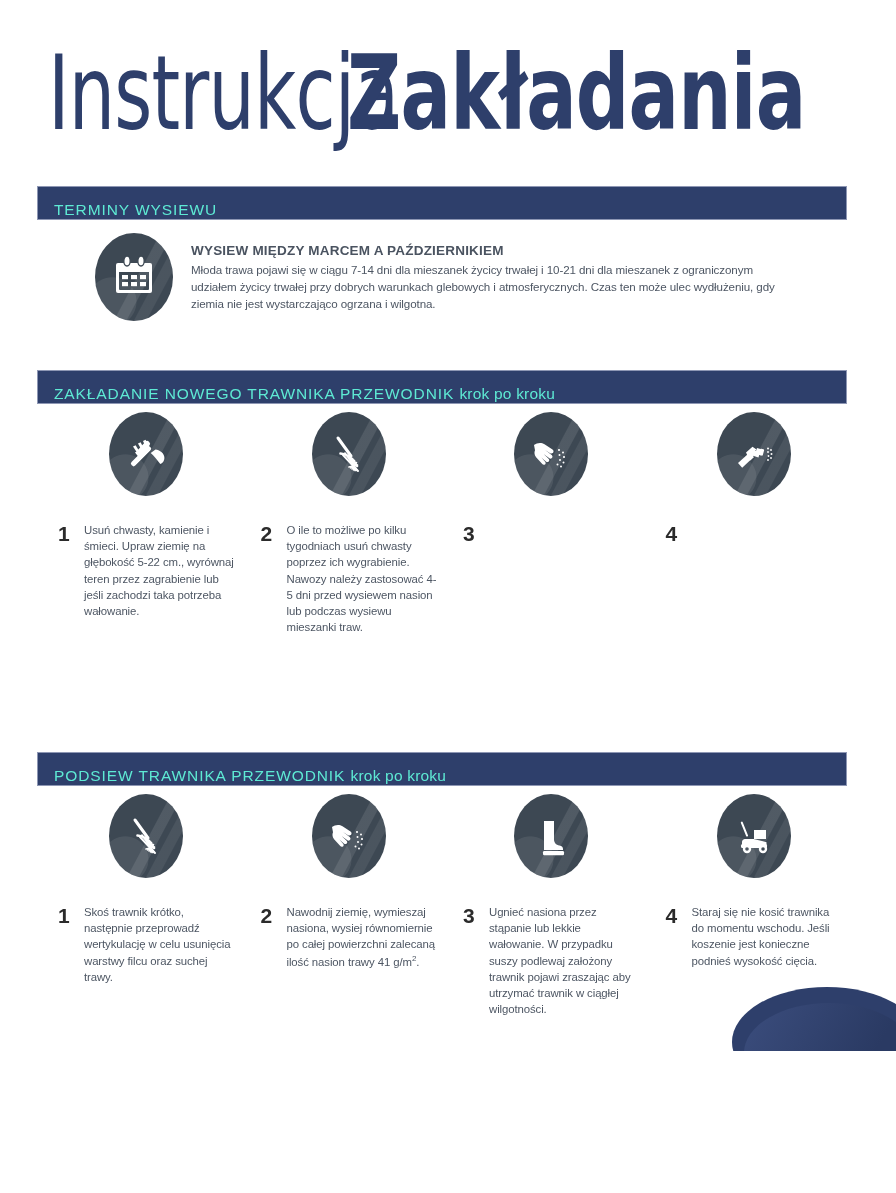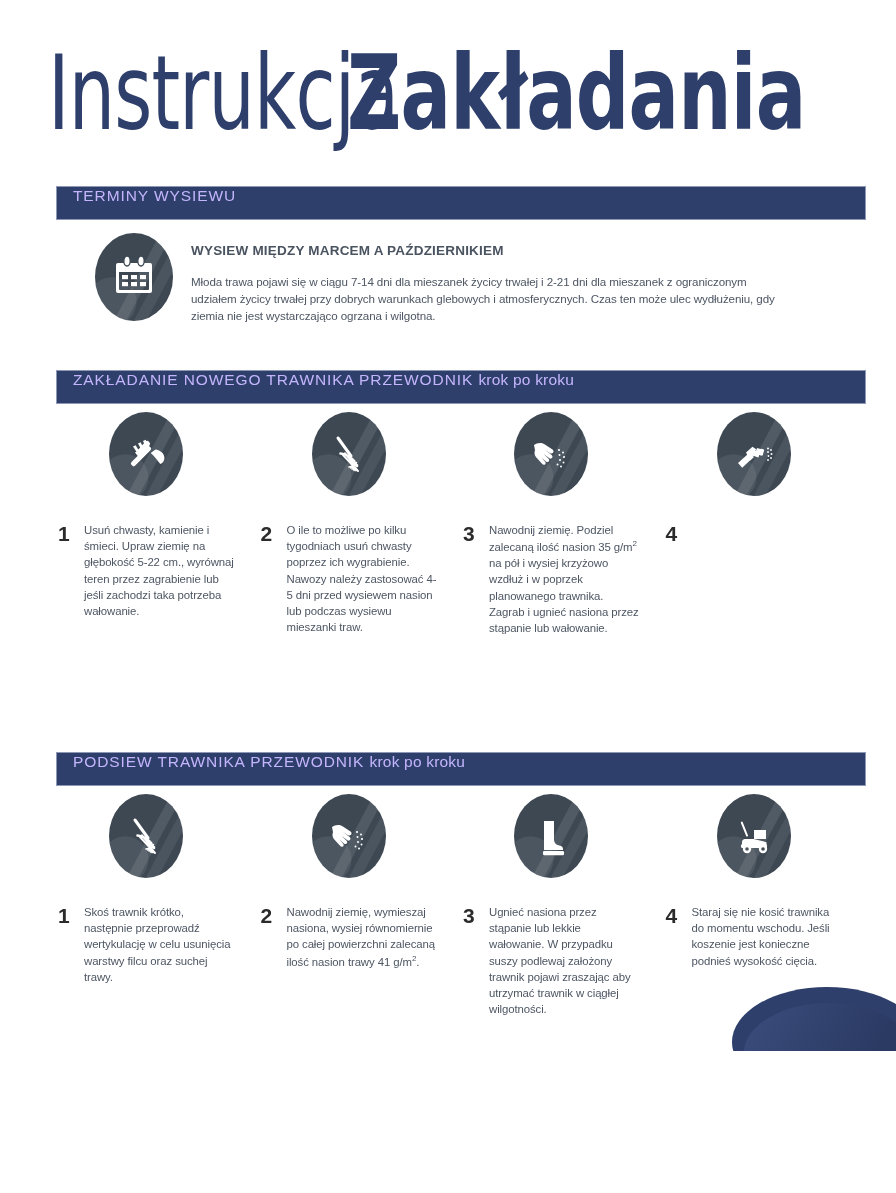--- a/index.html
+++ b/index.html
@@ -27,46 +27,46 @@
   }
   .title .bold{
     font-family:"DejaVu Sans Condensed","Liberation Sans Narrow","Liberation Sans",sans-serif;
     font-weight:800;font-size:104px;letter-spacing:-1px;
     transform:scaleX(.80);transform-origin:left center;display:inline-block;
     margin-left:-150px;
   }
 
   
   .bar{
-    position:absolute;left:56px;width:810px;height:34px;
+    position:absolute;left:37px;width:810px;height:34px;
     background:#2e3f6b;
     border:1px solid #8e97b4;
     box-sizing:border-box;
-    color:#c4b5fd;
-    display:flex;align-items:flex-start;
+    color:#5eead4;
+    display:flex;align-items:flex-end;
   }
   .bar .bar-text{
     padding-left:16px;font-size:15.5px;font-weight:300;letter-spacing:.9px;
     white-space:nowrap;
   }
   .bar .bar-text .sub{
     font-weight:400;letter-spacing:.2px;text-transform:none;
   }
 
   #bar-terminy{top:186px;}
   #bar-zakladanie{top:370px;}
   #bar-podsiew{top:752px;}
   #bar-dodatkowe{top:1098px;}
 
   
   .info-block{position:absolute;left:95px;top:233px;width:700px;display:flex;gap:18px;}
   .info-text{padding-top:10px;width:600px;}
   .info-head{
     font-size:13.5px;font-weight:700;color:#4a5360;letter-spacing:.2px;
-    margin-bottom:16px;
+    margin-bottom:4px;
   }
   .info-body{
     font-size:11.6px;line-height:1.45;color:#4d5663;
     letter-spacing:-.1px;
   }
 
   
   .icon-circle{
     width:74px;height:84px;border-radius:50%;
     background:#3d4853;
@@ -143,21 +143,21 @@
             <rect x="30" y="22" width="6" height="4.2"></rect>
           <rect x="12" y="29" width="6" height="4.2"></rect>
             <rect x="21" y="29" width="6" height="4.2"></rect>
             <rect x="30" y="29" width="6" height="4.2"></rect>
         </g>
       </svg>
       <span class="sheen"></span>
     </div>
     <div class="info-text">
       <div class="info-head">WYSIEW MIĘDZY MARCEM A PAŹDZIERNIKIEM</div>
-      <div class="info-body">Młoda trawa pojawi się w ciągu 7-14 dni dla mieszanek życicy trwałej i 2-21 dni dla mieszanek z ograniczonym udziałem życicy trwałej przy dobrych warunkach glebowych i atmosferycznych.  Czas ten może ulec wydłużeniu, gdy ziemia nie jest wystarczająco ogrzana i wilgotna.</div>
+      <div class="info-body">Młoda trawa pojawi się w ciągu 7-14 dni dla mieszanek życicy trwałej i 10-21 dni dla mieszanek z ograniczonym udziałem życicy trwałej przy dobrych warunkach glebowych i atmosferycznych.  Czas ten może ulec wydłużeniu, gdy ziemia nie jest wystarczająco ogrzana i wilgotna.</div>
     </div>
   </div>
 
   <div class="bar" id="bar-zakladanie">
     <span class="bar-text"><span>ZAKŁADANIE NOWEGO TRAWNIKA PRZEWODNIK</span> <span class="sub">krok po kroku</span></span>
   </div>
 
   <div class="steps" id="steps-zakladanie">
 
     <div class="step">
@@ -225,21 +225,20 @@
                 <circle cx="31.5" cy="35.5" r="1"></circle>
                   <circle cx="35" cy="37.5" r="1"></circle>
               </g>
             </g>
           </svg>
           <span class="sheen"></span>
         </div>
       </div>
       <div class="step-body">
         <div class="step-num">3</div>
-        <div class="step-text"><span>Nawodnij ziemię. Podziel zalecaną ilość nasion 35 g/m</span><sup>2</sup><span> na pół i wysiej krzyżowo wzdłuż i w poprzek planowanego trawnika. Zagrab i ugnieć nasiona przez stąpanie lub wałowanie.</span></div>
       </div>
     </div>
 
     <div class="step">
       <div class="step-icon">
         <div class="icon-circle">
           <svg width="50" height="50" viewBox="0 0 50 50" aria-hidden="true">
             <g fill="#ffffff">
               <path d="M9 34l10-9 4 4.5-9.8 9.3z"></path>
               <path d="M17 23.5l6.5-5.8 4 2.8-1.4 1.2 5 1.4-1.6 5.4-5.6-1.8 1 1.6-4 3.4z"></path>

